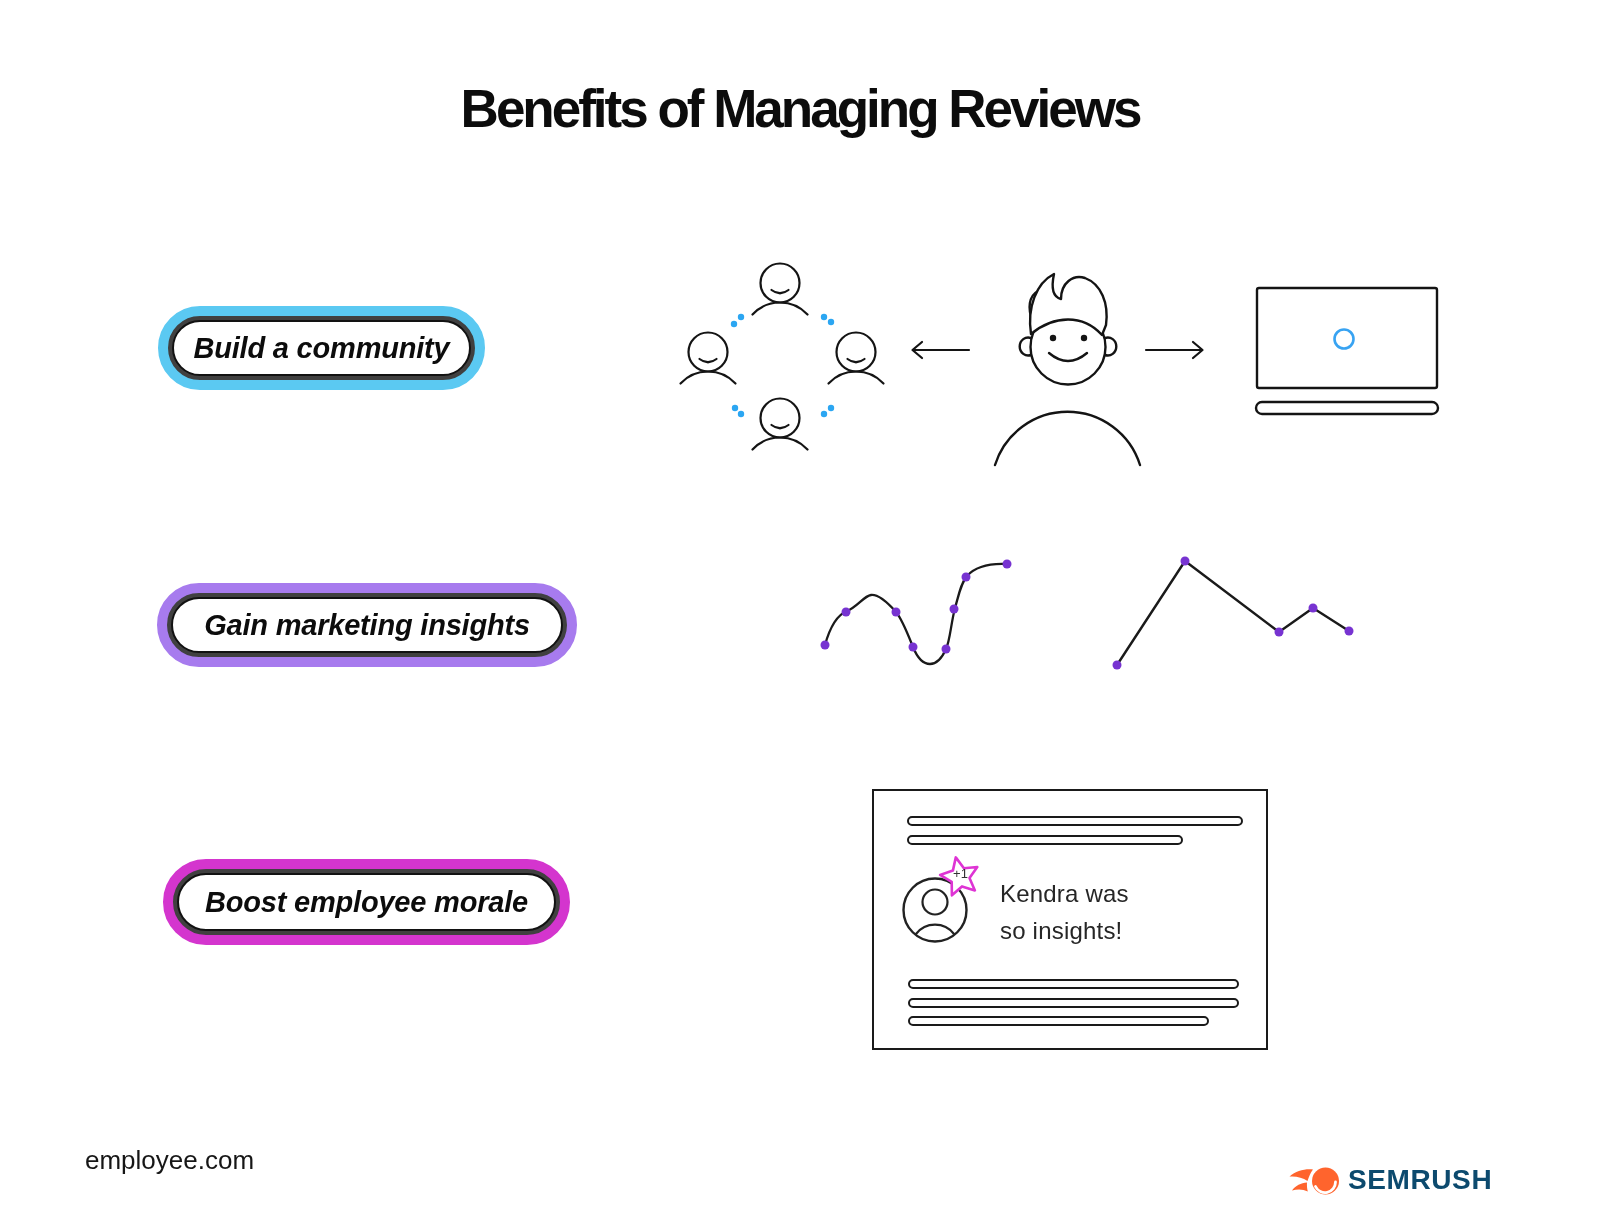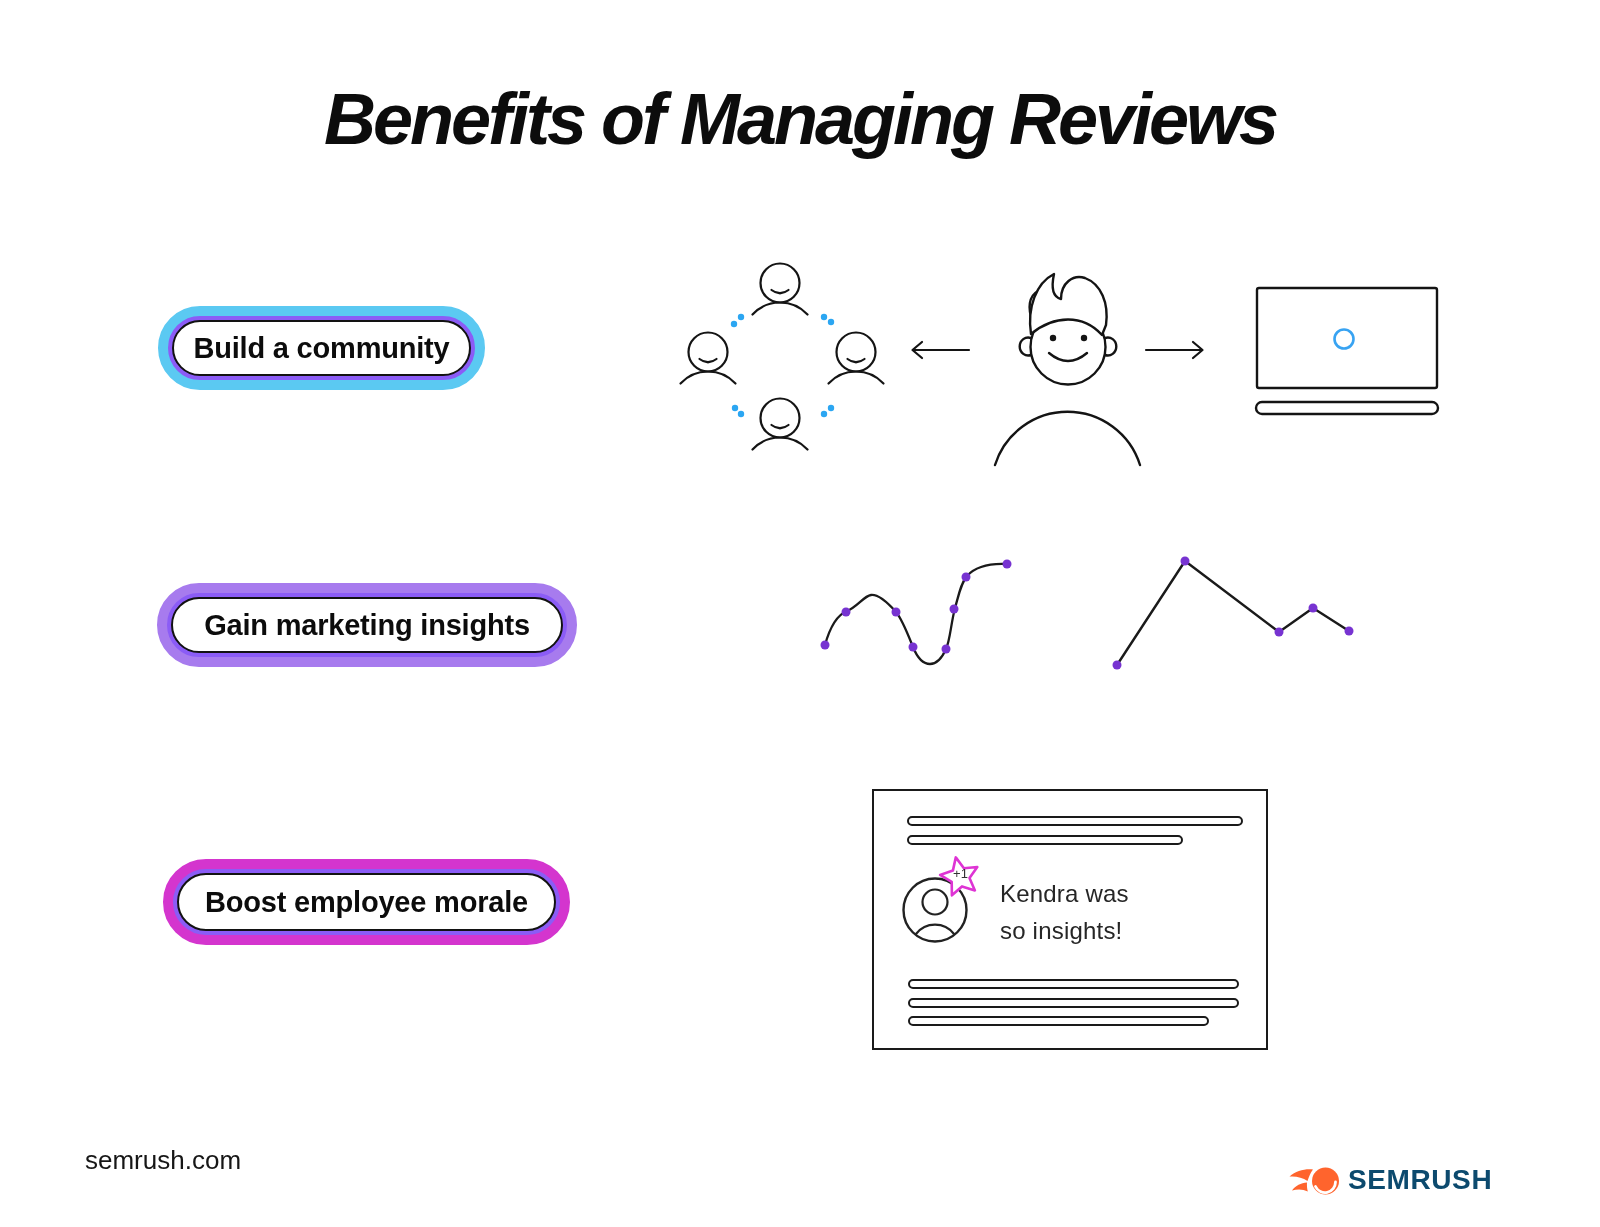--- a/index.html
+++ b/index.html
@@ -1,21 +1,21 @@
 <!DOCTYPE html>
 <html><head>
 <meta charset="utf-8">
 <style>
   html,body{margin:0;padding:0;background:#ffffff;}
   .canvas{position:relative;width:1600px;height:1227px;background:#ffffff;
           font-family:"Liberation Sans",sans-serif;overflow:hidden;}
   .abs{position:absolute;}
-  .title{left:0;right:0;top:78px;text-align:center;font-size:72px;font-weight:700;
-         letter-spacing:-3px;color:#0c0c0c;font-style:italic;}
-  .pill{border:10px solid #000;border-radius:999px;background:#8b5cf6;padding:4px;box-sizing:border-box;}
+  .title{left:0;right:0;top:78px;text-align:center;font-size:53px;font-weight:700;
+         letter-spacing:-3px;color:#0c0c0c;}
+  .pill{border:10px solid #000;border-radius:999px;background:#404040;padding:4px;box-sizing:border-box;font-style:italic;}
   .pill-inner{width:100%;height:100%;border:2.6px solid #121212;border-radius:999px;
               display:flex;align-items:center;justify-content:center;background:#ffffff;
               font-weight:700;font-size:29px;color:#0c0c0c;letter-spacing:-0.2px;box-sizing:border-box;}
   #pill1{left:158px;top:306px;width:327px;height:84px;}
   #pill2{left:157px;top:583px;width:420px;height:84px;}
   #pill3{left:163px;top:859px;width:407px;height:86px;}
   .card{left:872px;top:789px;width:396px;height:261px;border:2.2px solid #1a1a1a;
         background:#ffffff;box-sizing:border-box;}
   .bar{position:absolute;height:10px;border:2px solid #1a1a1a;border-radius:6px;
        box-sizing:border-box;background:#ffffff;}
@@ -152,21 +152,21 @@
     <div class="review-text">
       <div>Kendra was</div>
       <div>so insights!</div>
     </div>
 
     <div class="bar" style="left:34px;top:188px;width:331px;"></div>
     <div class="bar" style="left:34px;top:207px;width:331px;"></div>
     <div class="bar" style="left:34px;top:225px;width:301px;"></div>
   </div>
 
-  <div class="abs site">semrush.com</div>
+  <div class="abs site">employee.com</div>
 
   <svg class="abs" style="left:1288px;top:1166px;" width="52" height="30" viewBox="0 0 52 30">
     <g style="fill: rgb(255, 100, 45);">
       <path d="M25 3.5 C17 2.5 8 5 1.5 10.5 C8.5 10 14.5 11.5 19.5 15 C21 10.5 22.5 6.5 25 3.5 Z"></path>
       <path d="M19 16.5 C13 17 7.5 19.5 4 24.5 C9.5 22.8 15 23 19.8 25.5 C19 22.5 18.8 19.5 19 16.5 Z"></path>
       <circle cx="37.5" cy="15" r="13.5"></circle>
     </g>
     <path d="M27.5 20.5 A 10.5 10.5 0 0 0 47.5 16" fill="none" stroke="#ffffff" stroke-width="2.8" stroke-linecap="round"></path>
   </svg>
   <div class="abs brand">SEMRUSH</div>

